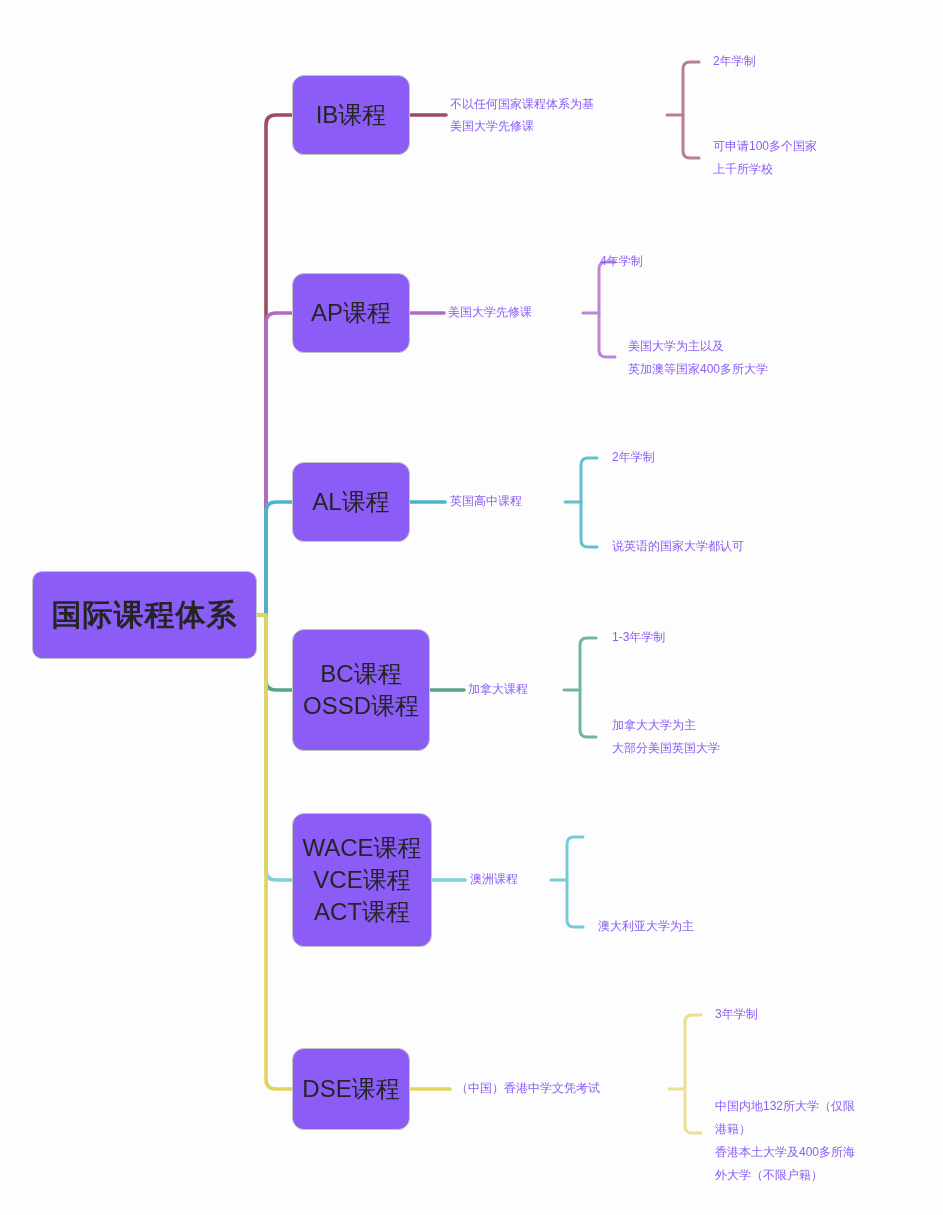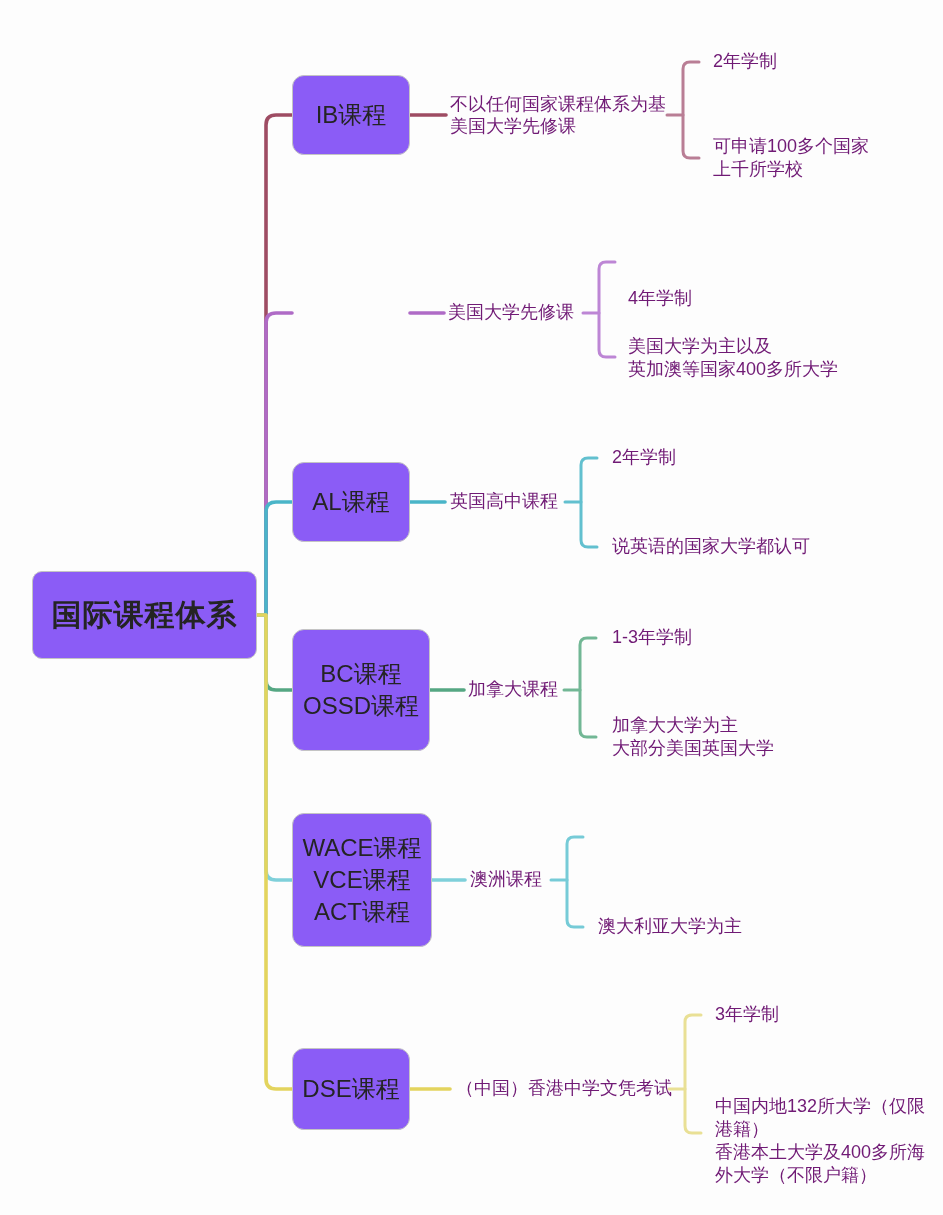--- a/index.html
+++ b/index.html
@@ -42,24 +42,24 @@
     border-radius: 10px;
     letter-spacing: 1px;
   }
   .node.branch {
     font-size: 24px;
     line-height: 1.34;
     font-weight: 400;
   }
   .desc, .leaf {
     position: absolute;
-    font-size: 18px;
+    font-size: 12px;
     line-height: 22px;
     white-space: pre-line;
-    color: #701a75;
+    color: #8b5cf6;
   }
   .leaf { line-height: 23px; }
 </style>
 </head>
 <body>
 
 <div class="canvas">
 
   <svg class="connectors" viewBox="0 0 943 1215">
 
@@ -120,22 +120,25 @@
 
   <div class="node branch" style="left:292px; top:75px; width:118px; height:80px;">
     <span>IB课程</span>
   </div>
   <div class="desc" style="left:450px; top:93px; width:235px;">不以任何国家课程体系为基
 美国大学先修课</div>
   <div class="leaf" style="left:713px; top:50px; width:220px;">2年学制</div>
   <div class="leaf" style="left:713px; top:135px; width:220px;">可申请100多个国家
 上千所学校</div>
 
+  <div class="node branch" style="left:292px; top:273px; width:118px; height:80px;">
+    <span>AP课程</span>
+  </div>
   <div class="desc" style="left:448px; top:301px; width:230px;">美国大学先修课</div>
-  <div class="leaf" style="left:628px; top:250px; width:220px;margin-top:37px;">4年学制</div>
+  <div class="leaf" style="left:600px; top:250px; width:220px;">4年学制</div>
   <div class="leaf" style="left:628px; top:335px; width:260px;">美国大学为主以及
 英加澳等国家400多所大学</div>
 
   <div class="node branch" style="left:292px; top:462px; width:118px; height:80px;">
     <span>AL课程</span>
   </div>
   <div class="desc" style="left:450px; top:490px; width:230px;">英国高中课程</div>
   <div class="leaf" style="left:612px; top:446px; width:220px;">2年学制</div>
   <div class="leaf" style="left:612px; top:535px; width:260px;">说英语的国家大学都认可</div>
 

